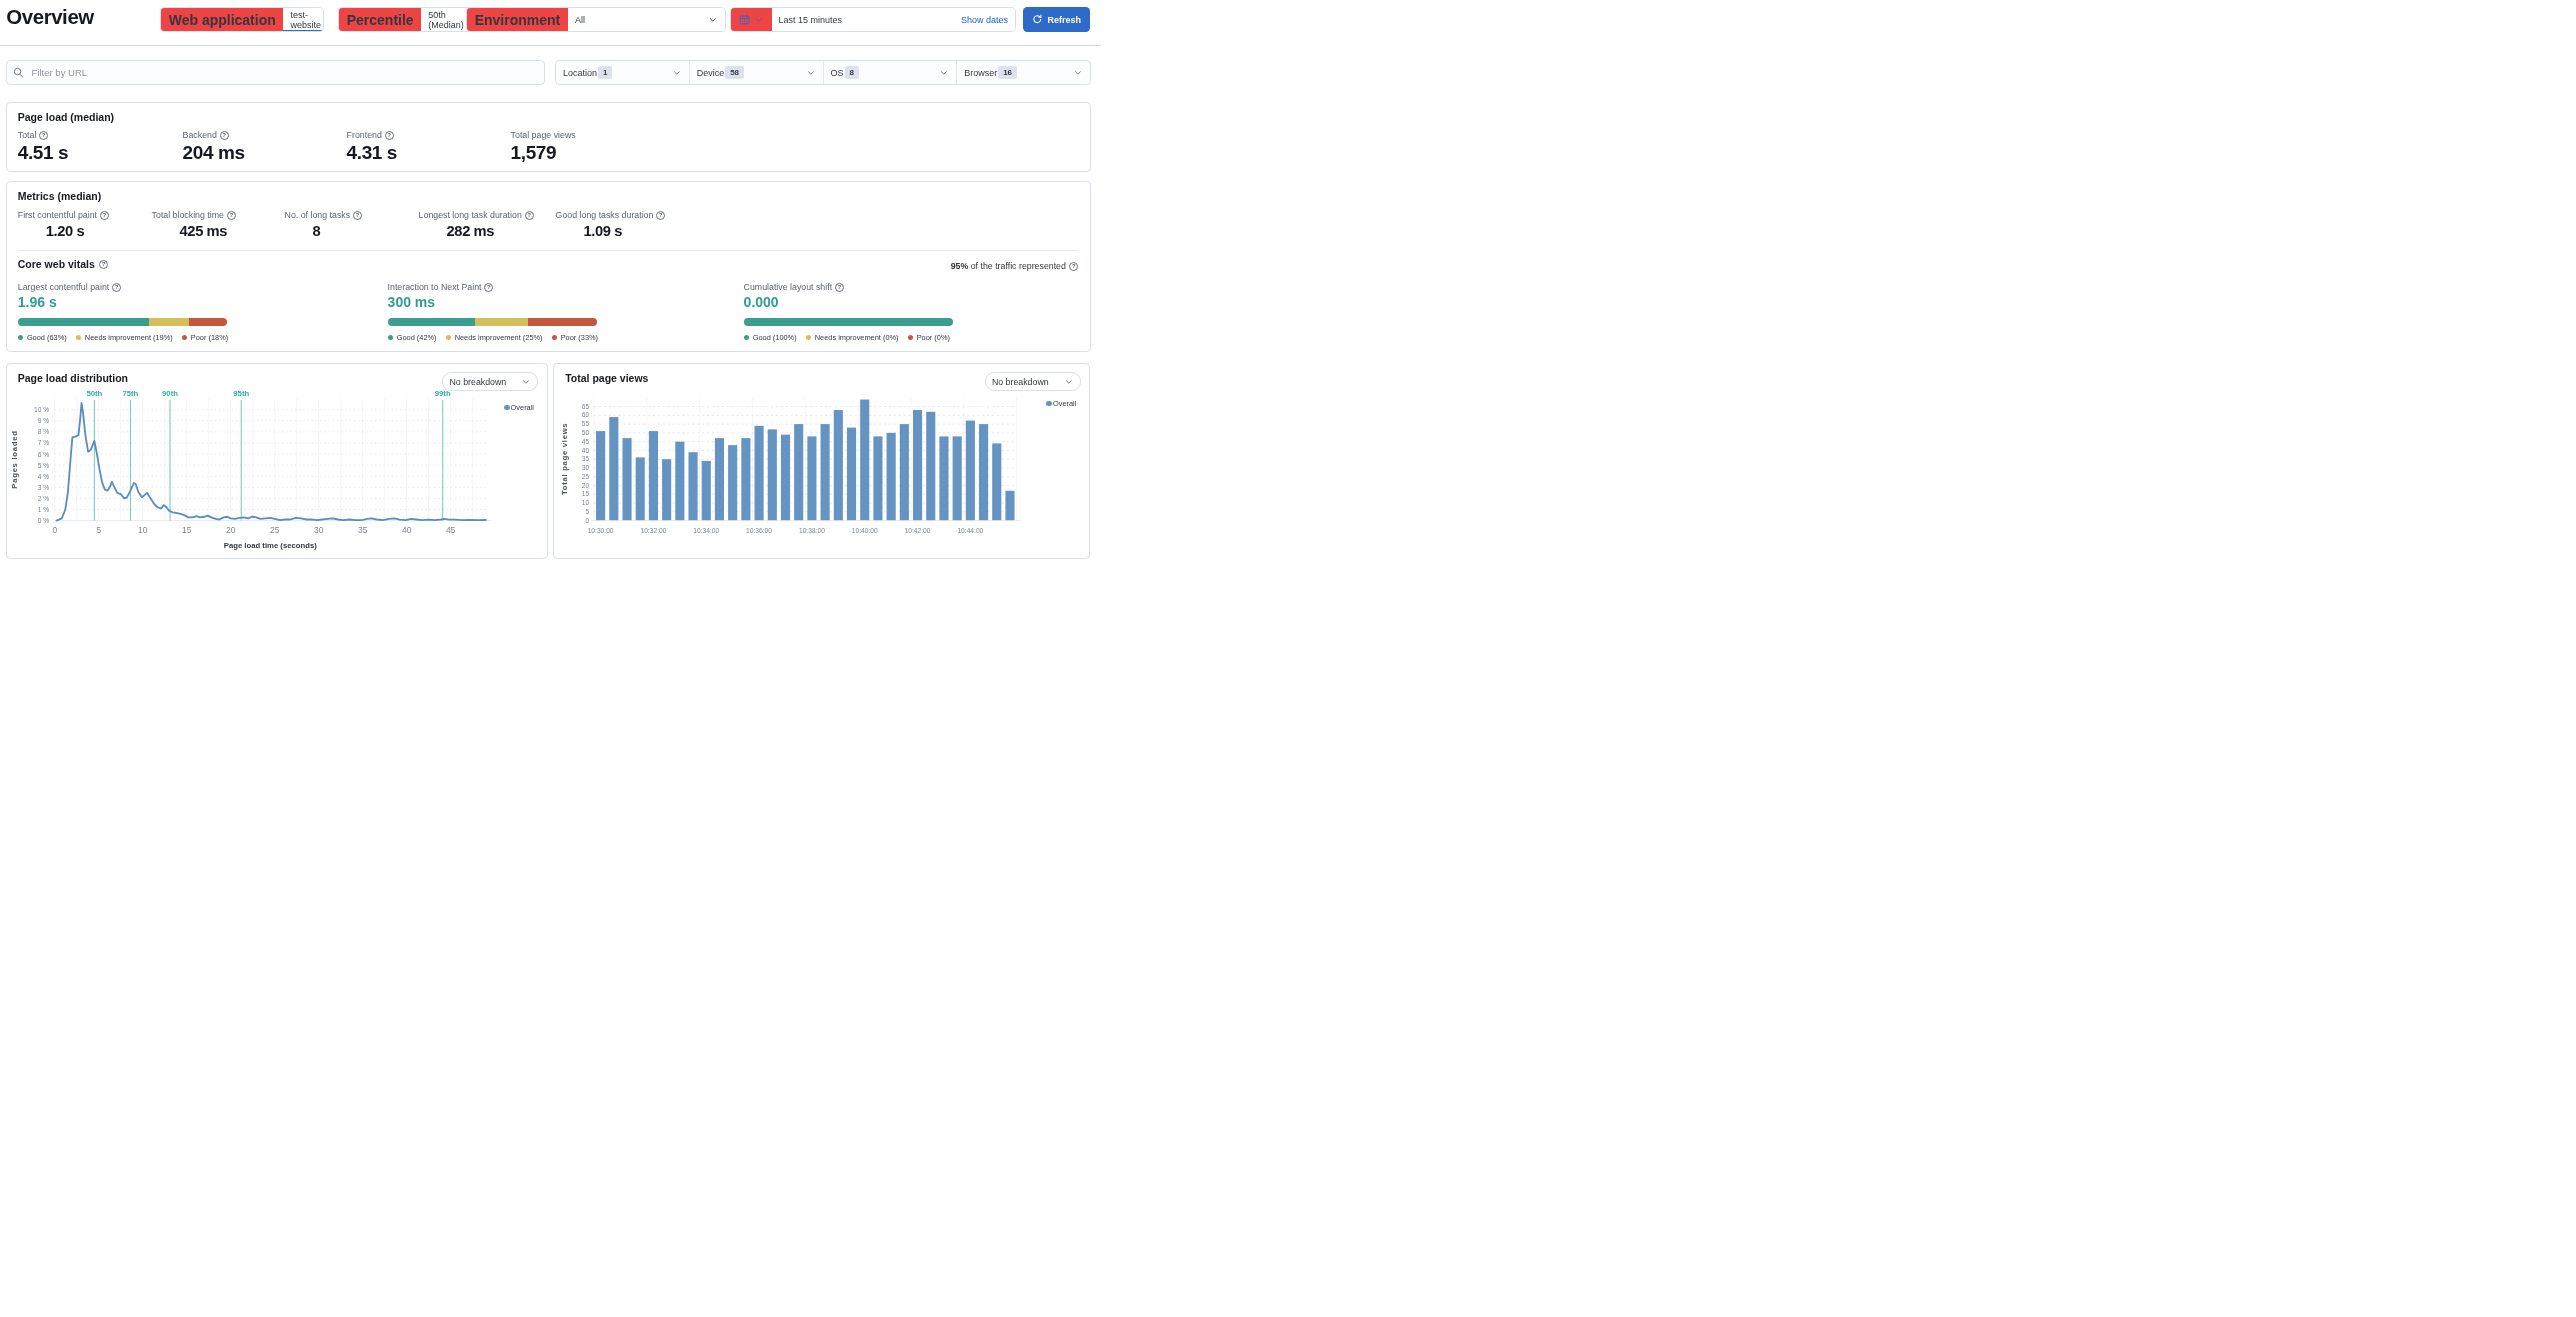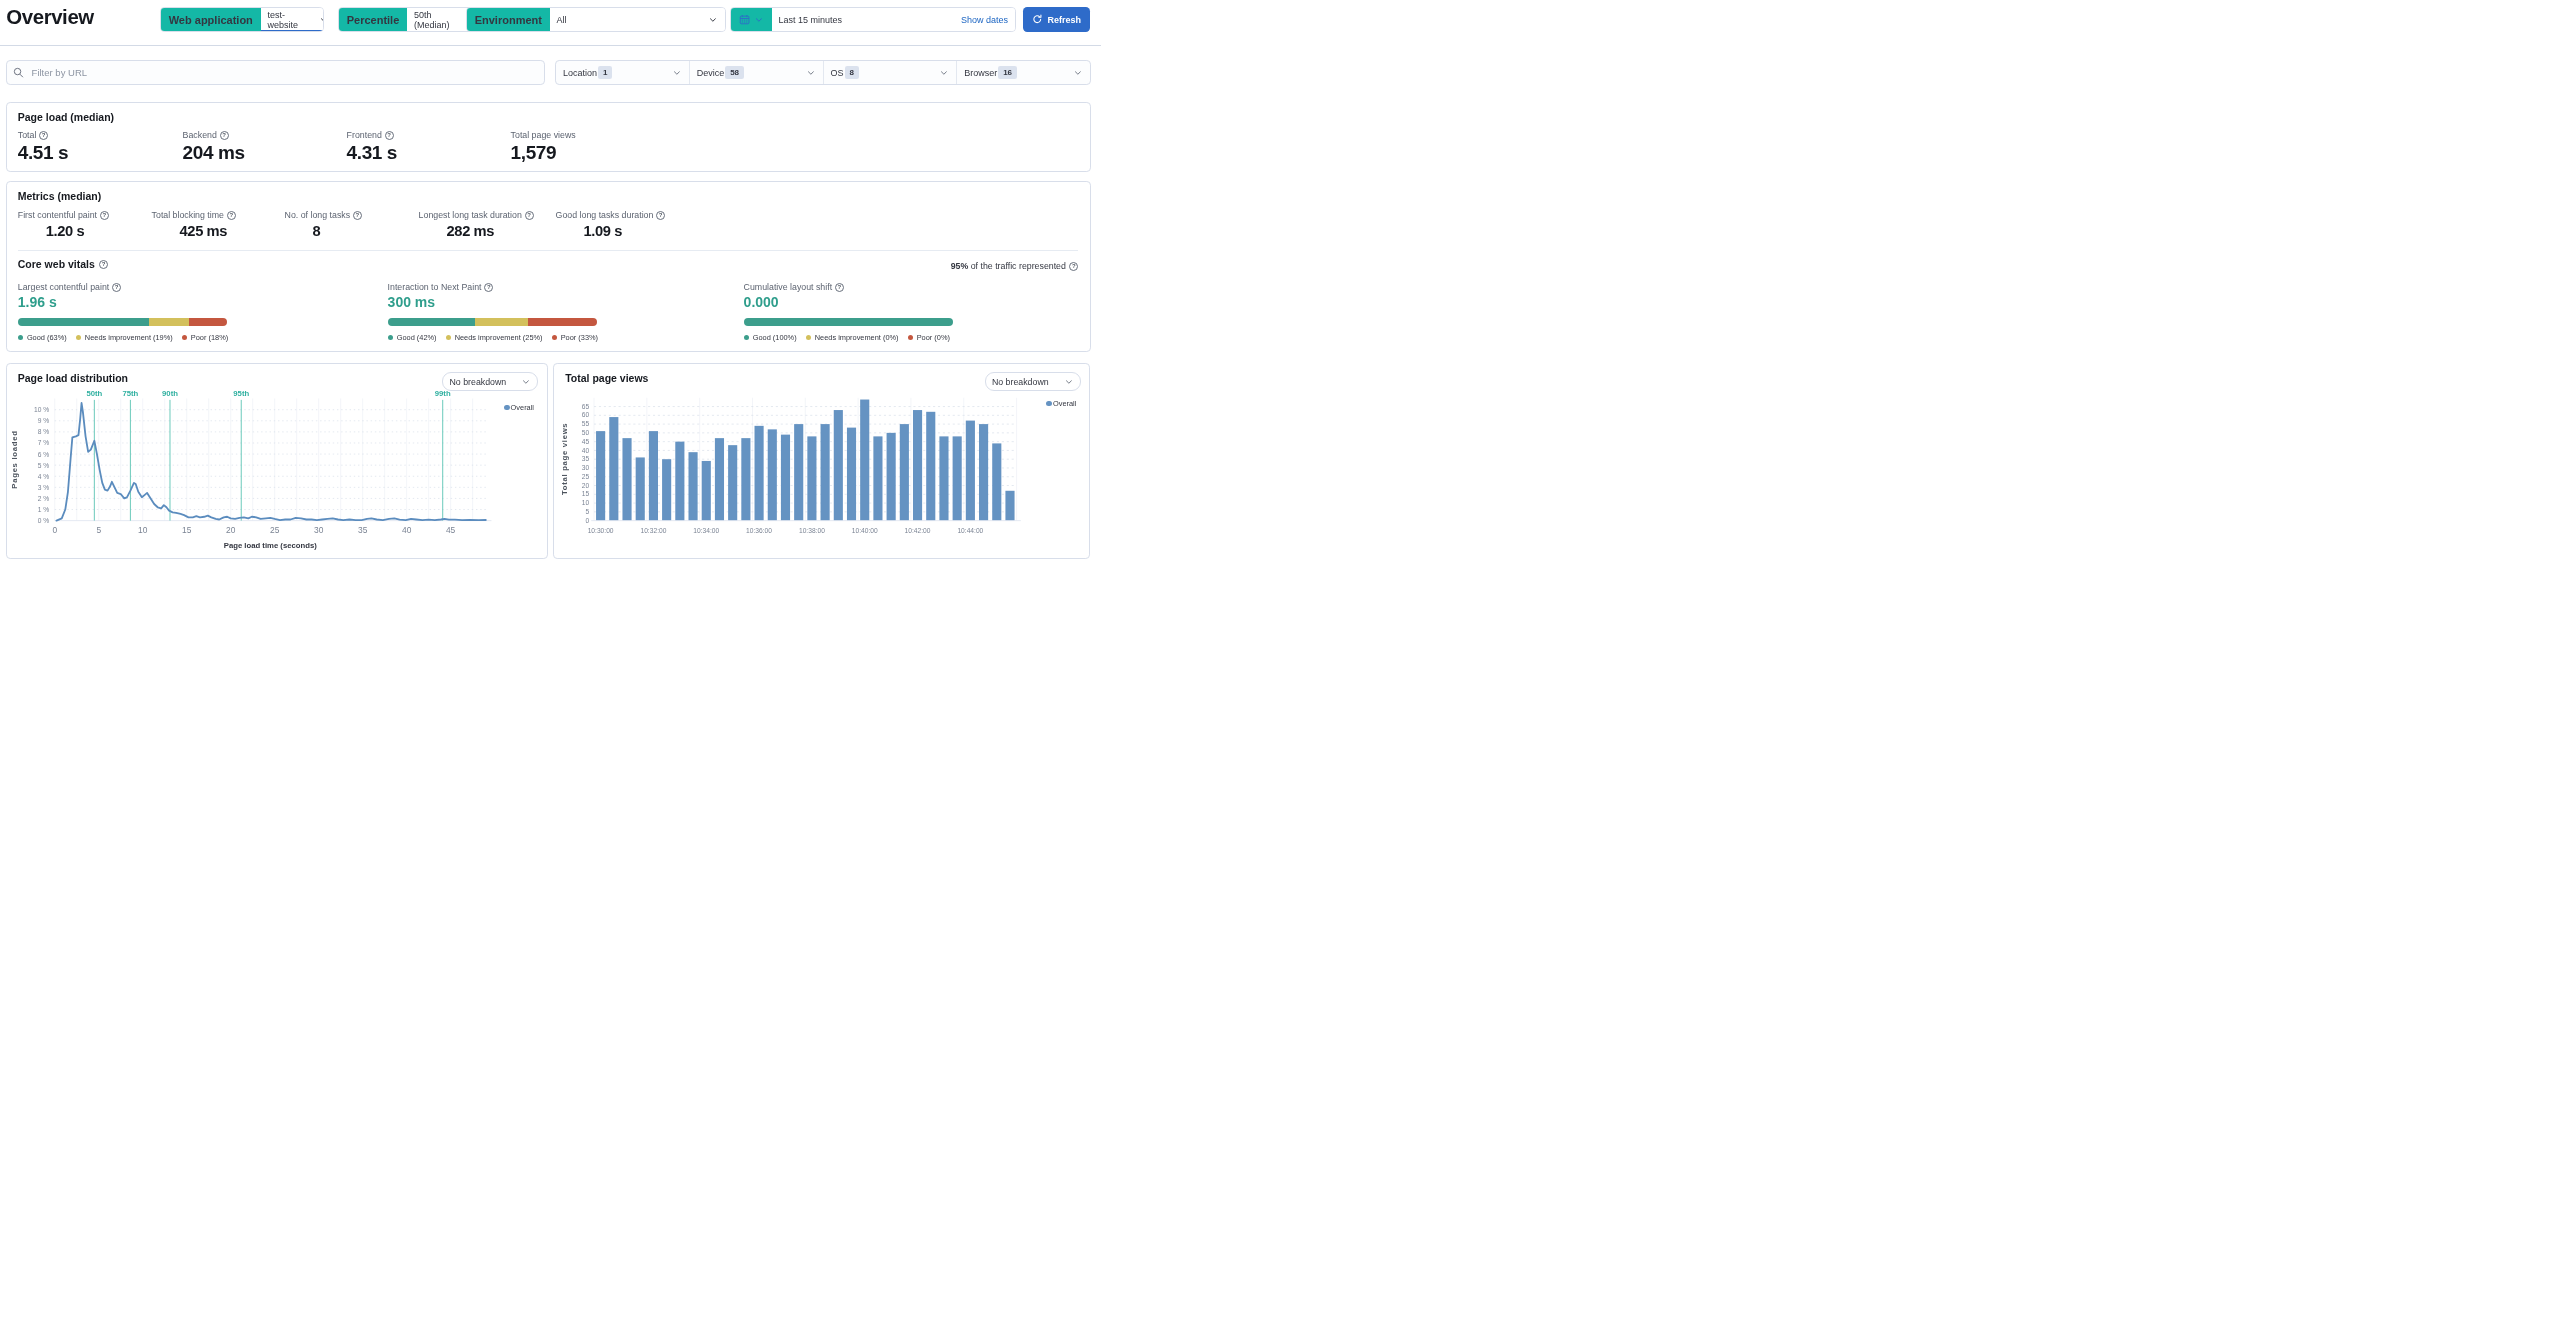--- a/index.html
+++ b/index.html
@@ -5,21 +5,21 @@
   * { margin:0; padding:0; box-sizing:border-box; }
   html,body { background:#fff; }
   body { font-family:"Liberation Sans", sans-serif; color:#343741; }
   #page { position:relative; width:1101px; height:563px; background:#fff; overflow:hidden; }
 
   
   .app-header { position:absolute; left:0; top:0; width:100%; height:46px; border-bottom:0.7px solid #d3dae6; background:#fff; }
   .page-title { position:absolute; left:6.3px; top:6.3px; font-size:20.4px; font-weight:700; color:#16191f; letter-spacing:-0.4px; }
 
   .ctl { position:absolute; top:7px; height:25px; display:flex; align-items:stretch; border:0.7px solid #d8deea; border-radius:4.2px; background:#fff; overflow:hidden; cursor:pointer; }
-  .ctl-label { background:#14b8a6; color:#343741; font-size:11px; font-weight:600; display:flex; align-items:center; padding:0 7.7px; white-space:nowrap; }
+  .ctl-label { background:#ef4444; color:#343741; font-size:14px; font-weight:600; display:flex; align-items:center; padding:0 7.7px; white-space:nowrap; }
   .ctl-value { flex:1; display:flex; align-items:center; gap:21px; padding:0 7px; font-size:9px; color:#343741; position:relative; background:#fff; }
   .ctl-value .grow { flex:1; }
   .focus-underline { position:absolute; left:0; right:0; bottom:0; height:1.4px; }
 
   .chev { width:9.8px; height:9.8px; flex:0 0 auto; }
 
   #ctl-app { left:160px; width:164px; }
   #ctl-pct { left:338px; width:143px; }
   #ctl-env { left:466px; width:260px; }
   #ctl-time { left:730px; width:286px; }

